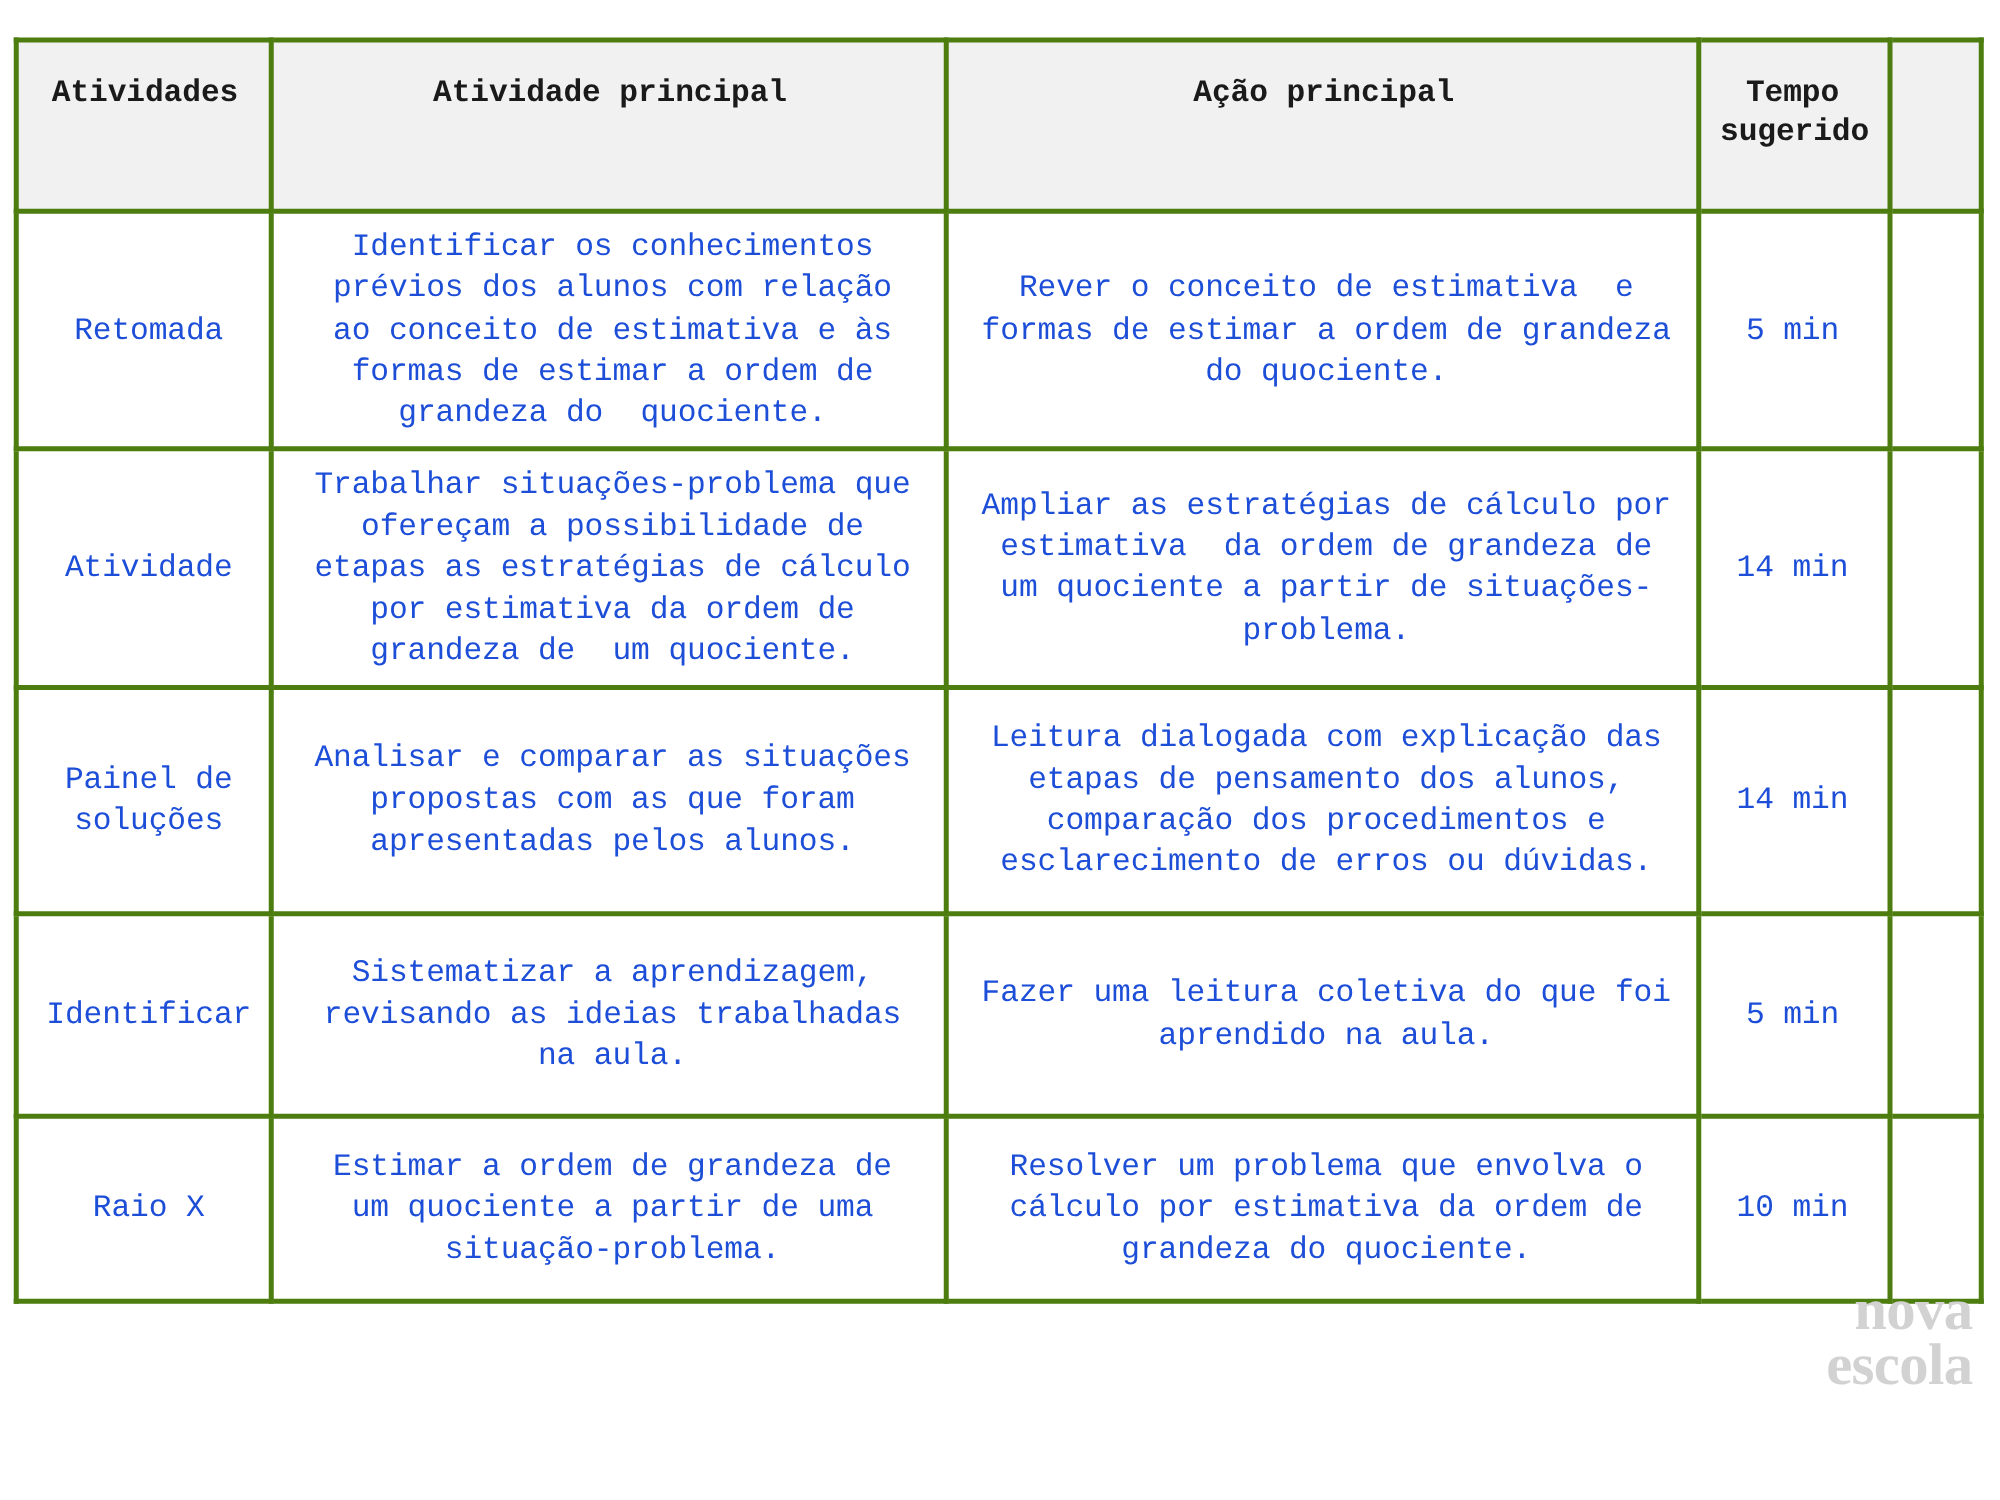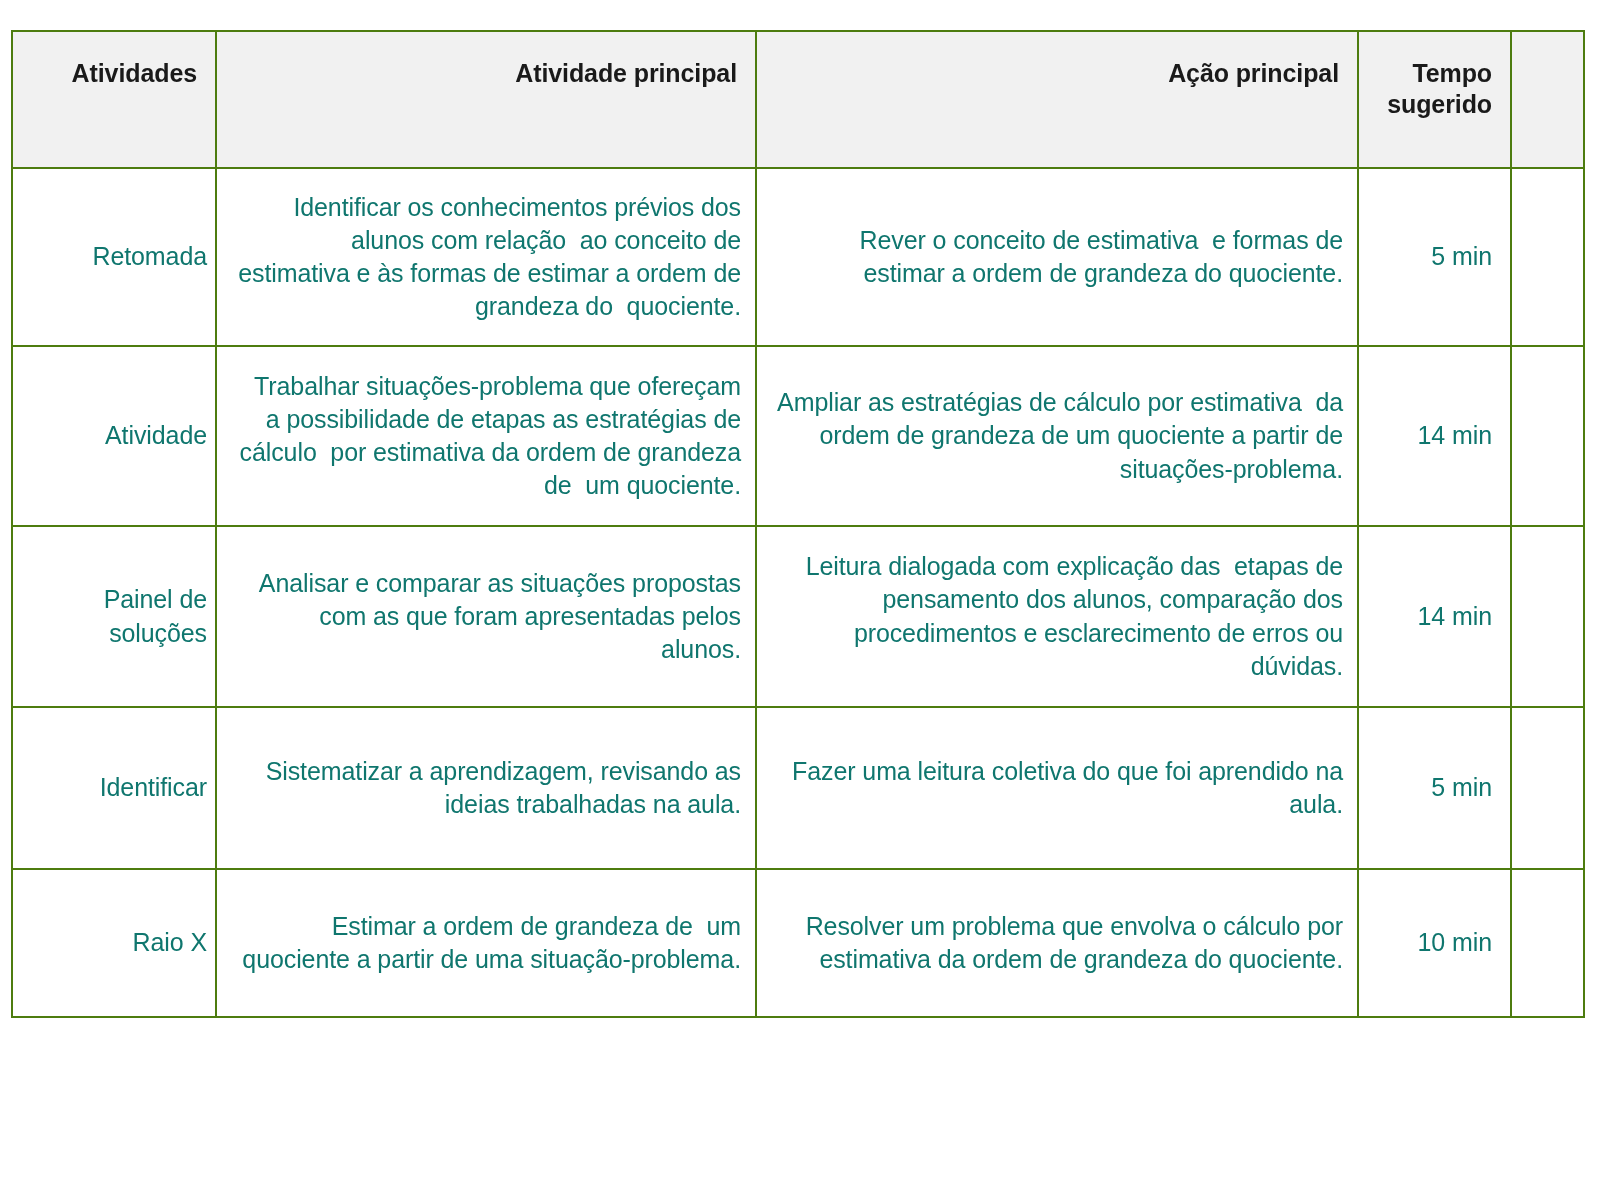--- a/index.html
+++ b/index.html
@@ -38,25 +38,26 @@
   }
 
   table.plan col.c-atividades { width: 204px; }
   table.plan col.c-objetivo   { width: 540px; }
   table.plan col.c-acao       { width: 602px; }
   table.plan col.c-tempo      { width: 153px; }
   table.plan col.c-extra      { width: 73px; }
 
   table.plan th,
   table.plan td {
-    border: 2px solid #4d7c0f;
+    border: 4px solid #4d7c0f;
     vertical-align: middle;
-    text-align: right;
+    text-align: center;
     padding: 10px 18px 10px 20px;
     box-sizing: border-box;
+    font-family: Liberation Mono, monospace;
   }
 
   table.plan thead th {
     background: #f1f1f1;
     font-weight: bold;
     font-size: 25px;
     line-height: 1.22;
     height: 137px;
     vertical-align: top;
     padding-top: 26px;
@@ -64,21 +65,21 @@
   }
 
   table.plan thead th.tempo-head {
     padding-left: 15px;
   }
 
   table.plan tbody td {
     font-size: 25px;
     line-height: 1.33;
     font-weight: normal;
-    color: #0f766e;
+    color: #1d4ed8;
     letter-spacing: -0.1px;
   }
 
   table.plan tbody td.cell-atividade {
     padding-left: 16px;
     padding-right: 8px;
     margin-top: 40px;
   }
 
   table.plan tbody td.cell-objetivo,
@@ -246,14 +247,18 @@
             </td>
           <td class="cell-extra">
               <span class="cell-text"></span>
             </td>
         </tr>
 
       </tbody>
     </table>
   </div>
 
+  <div class="brand">
+    <span class="brand-line">nova</span>
+    <span class="brand-line">escola</span>
+  </div>
 
 </div>
 
 </body></html>

